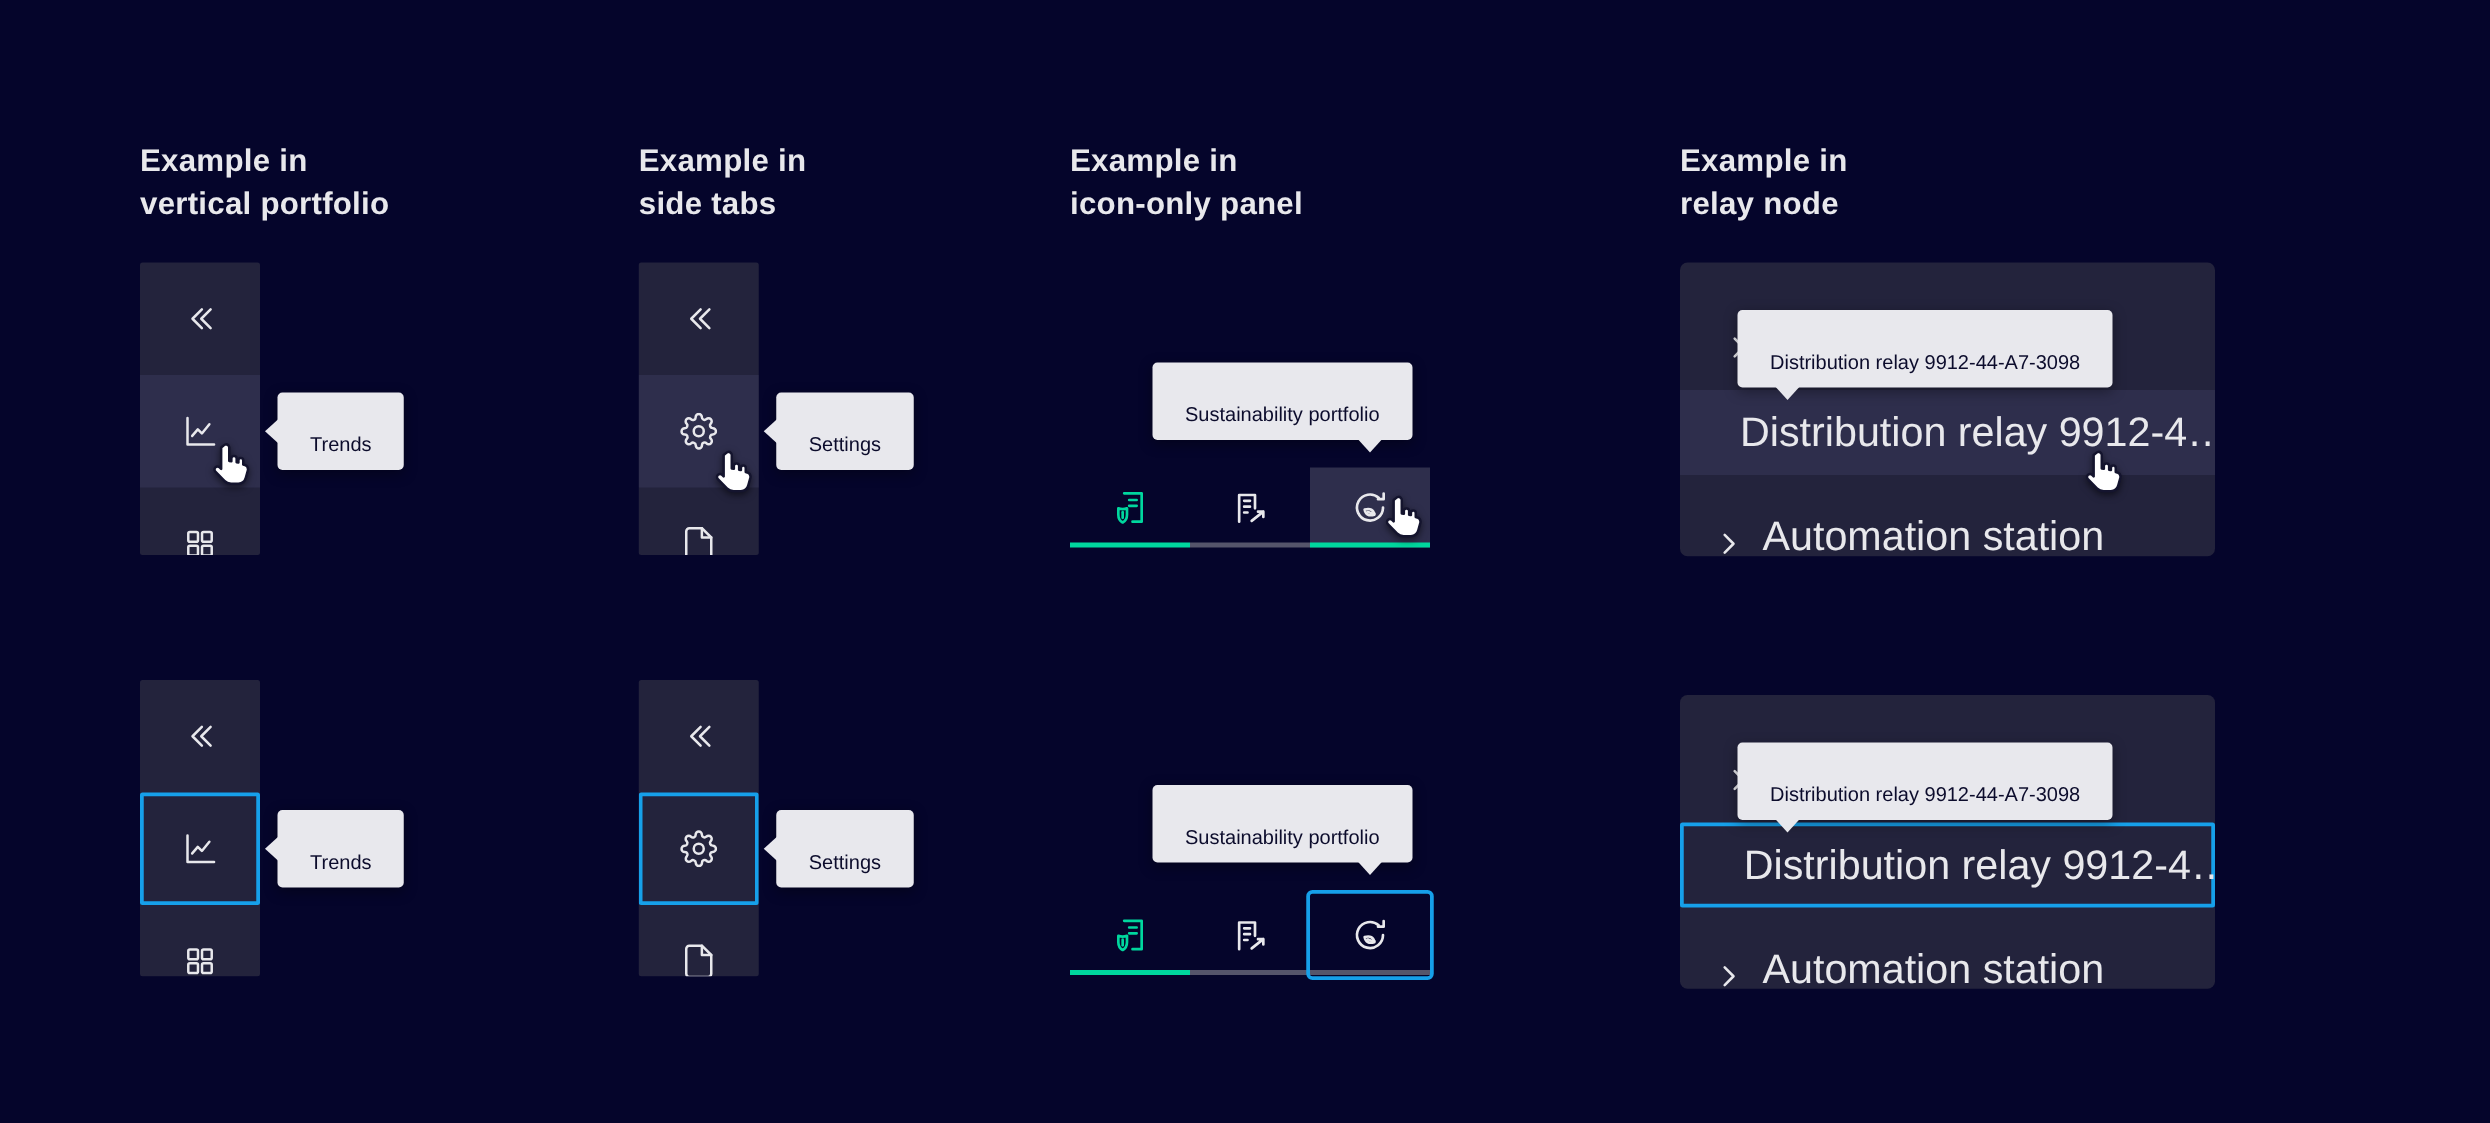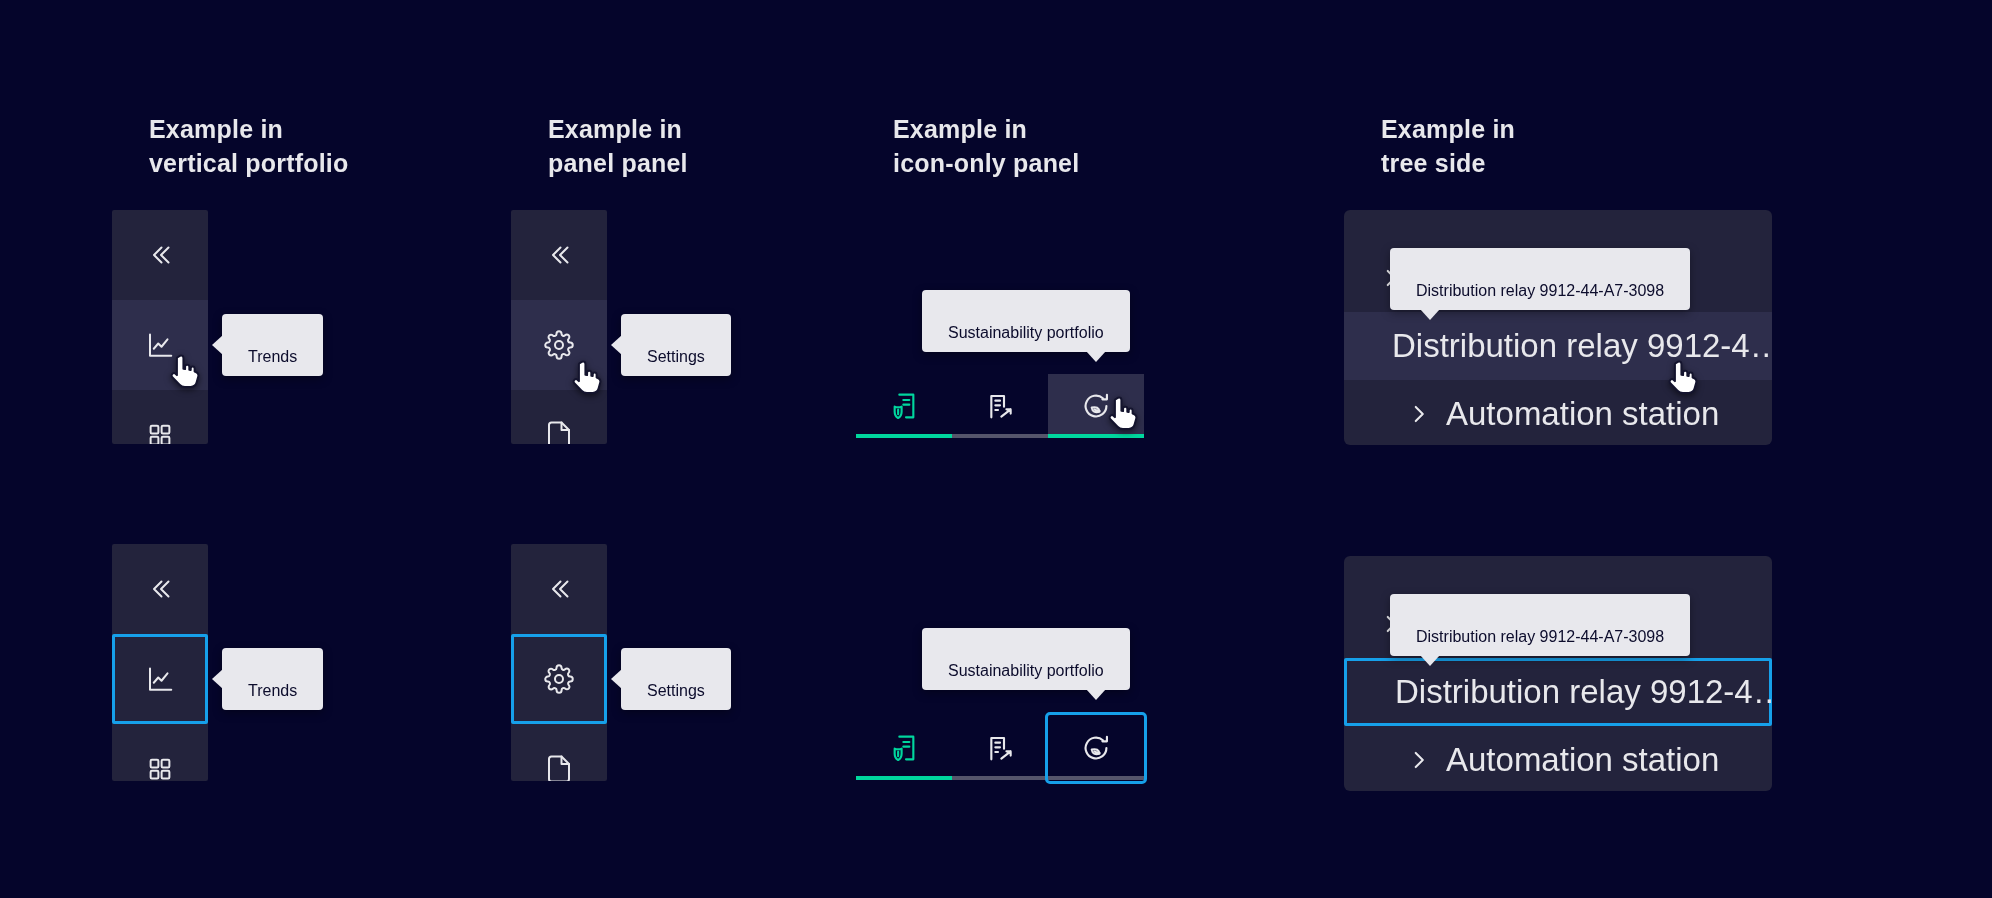--- a/index.html
+++ b/index.html
@@ -6,21 +6,21 @@
     --page-bg:#05052b; --panel-bg:#23233c; --hover-bg:#2e2e4c;
     --tooltip-bg:#e8e8ed; --tooltip-text:#0c0c2c; --text:#e8e8ec;
     --accent:#00d79e; --focus:#16a0ea; --line-inactive:#55556b;
   }
   *{box-sizing:border-box}
   html,body{margin:0;padding:0;background:var(--page-bg);}
   .canvas{position:relative;width:1992px;height:898px;overflow:hidden;
           font-family:"Liberation Sans",sans-serif;background:var(--page-bg);}
 
   .col-heading{position:absolute;top:112px;color:var(--text);font-size:25px;
-               font-weight:700;line-height:34px;letter-spacing:.2px;margin-left:37px;}
+               font-weight:700;line-height:34px;letter-spacing:.2px;}
 
   
   .navstrip{position:absolute;width:96px;height:234px;overflow:hidden;
             border-radius:2px;background:var(--panel-bg);}
   .navstrip.tall{height:237px;}
   .navcell{width:96px;height:90px;display:flex;align-items:center;
            justify-content:center;color:var(--text);}
   .navcell.hovered{background:var(--hover-bg);}
   .navcell.focused{border:3px solid var(--focus);border-radius:2px;}
 
@@ -57,21 +57,21 @@
   .tabline.accent{background:var(--accent);}
   .tabline.inactive{background:var(--line-inactive);}
   .tab-focus-ring{position:absolute;top:-4px;left:189px;width:102px;height:72px;
        border:3px solid var(--focus);border-radius:5px;pointer-events:none;z-index:5;}
 
   
   .tree-panel{position:absolute;width:428px;height:235px;background:var(--panel-bg);
        border-radius:6px;overflow:hidden;}
   .tree-row{position:absolute;left:0;width:100%;height:68px;display:flex;
        align-items:center;gap:14px;padding-left:34px;color:var(--text);}
-  .tree-row.indent{padding-left:62px;}
+  .tree-row.indent{padding-left:26px;align-items:flex-end;}
   .tree-row.hovered{background:var(--hover-bg);}
   .tree-row.focused{border:3px solid var(--focus);border-radius:2px;}
   .tree-label{font-size:33px;white-space:nowrap;}
 </style>
 </head>
 <body>
 
 <svg width="0" height="0" style="position:absolute" aria-hidden="true">
   <defs>
     <symbol id="i-collapse" viewBox="0 0 24 24">
@@ -122,29 +122,29 @@
 </svg>
 
 <div class="canvas">
 
   <div class="col-heading" style="left:112px">
     <div>Example in</div>
     <div>vertical portfolio</div>
   </div>
   <div class="col-heading" style="left:511px">
     <div>Example in</div>
-    <div>panel panel</div>
+    <div>side tabs</div>
   </div>
   <div class="col-heading" style="left:856px">
     <div>Example in</div>
     <div>icon-only panel</div>
   </div>
   <div class="col-heading" style="left:1344px">
     <div>Example in</div>
-    <div>tree side</div>
+    <div>relay node</div>
   </div>
 
   <div class="navstrip" style="left:112px;top:210px">
     <div class="navcell">
         <svg class="ic">
           <use href="#i-collapse"></use>
         </svg>
       </div>
     <div class="navcell hovered">
         <svg class="ic">

